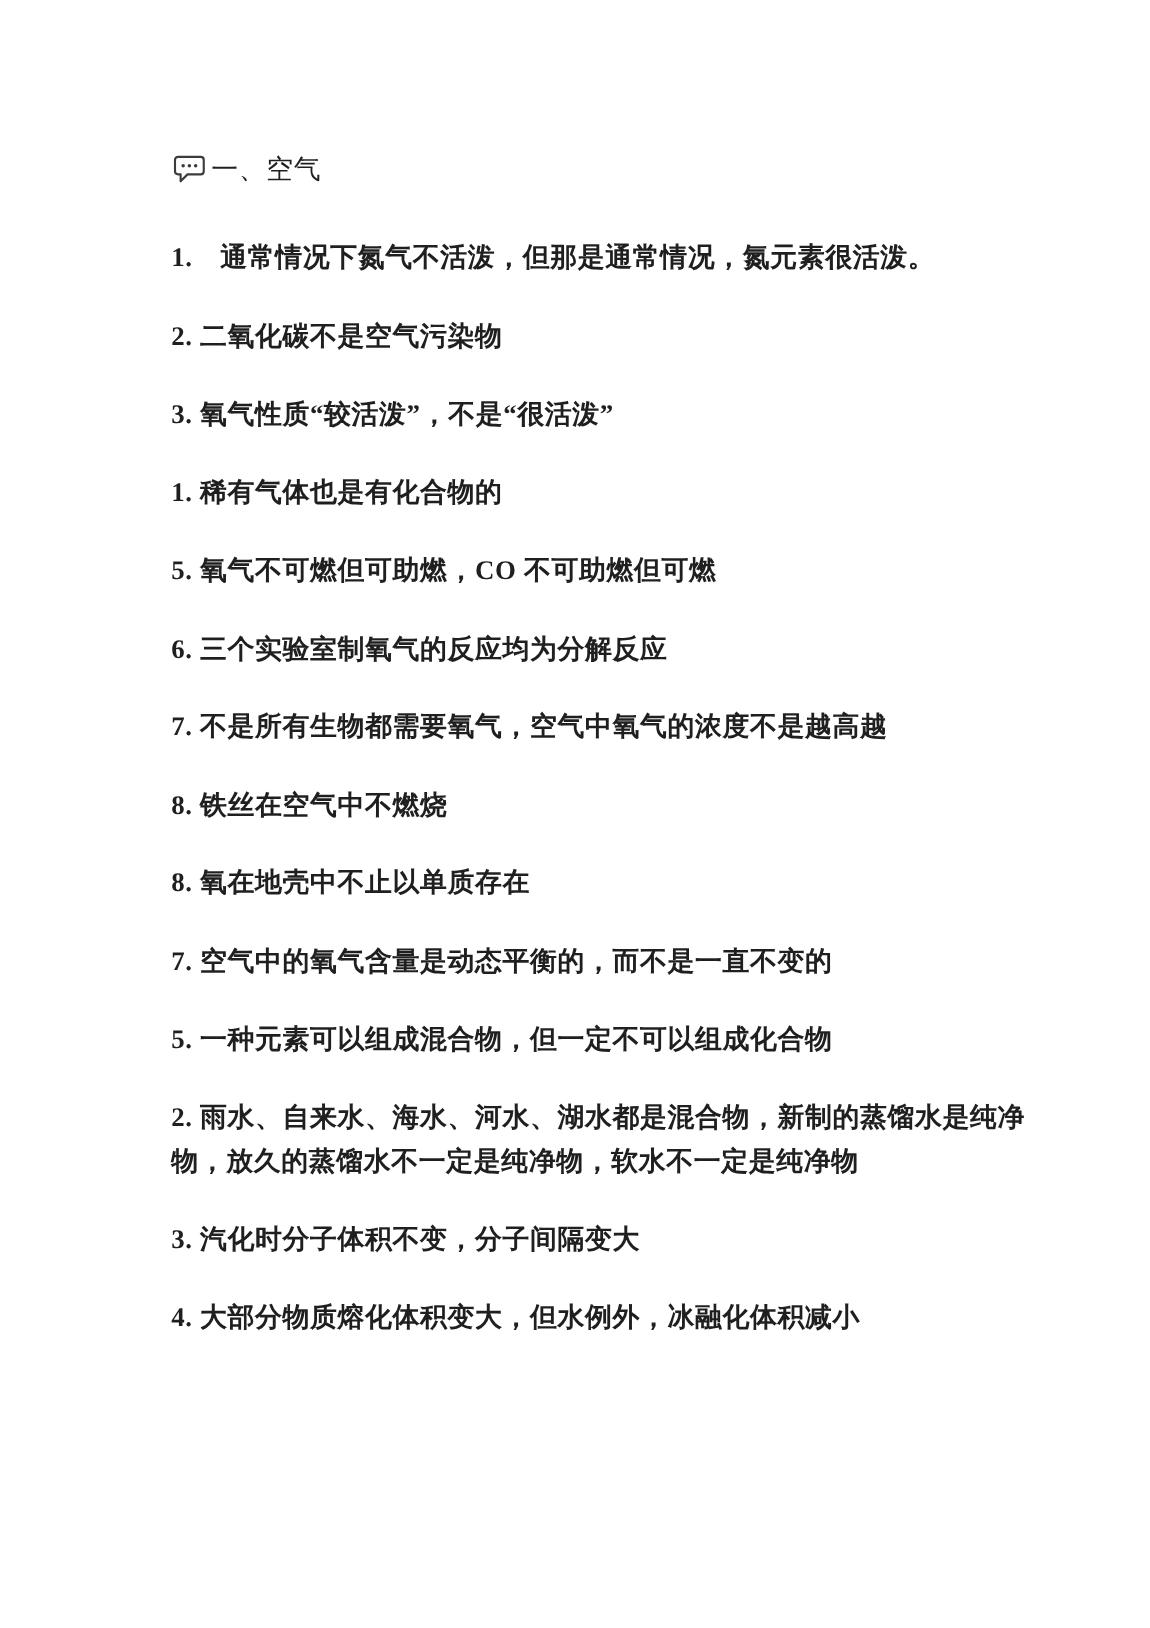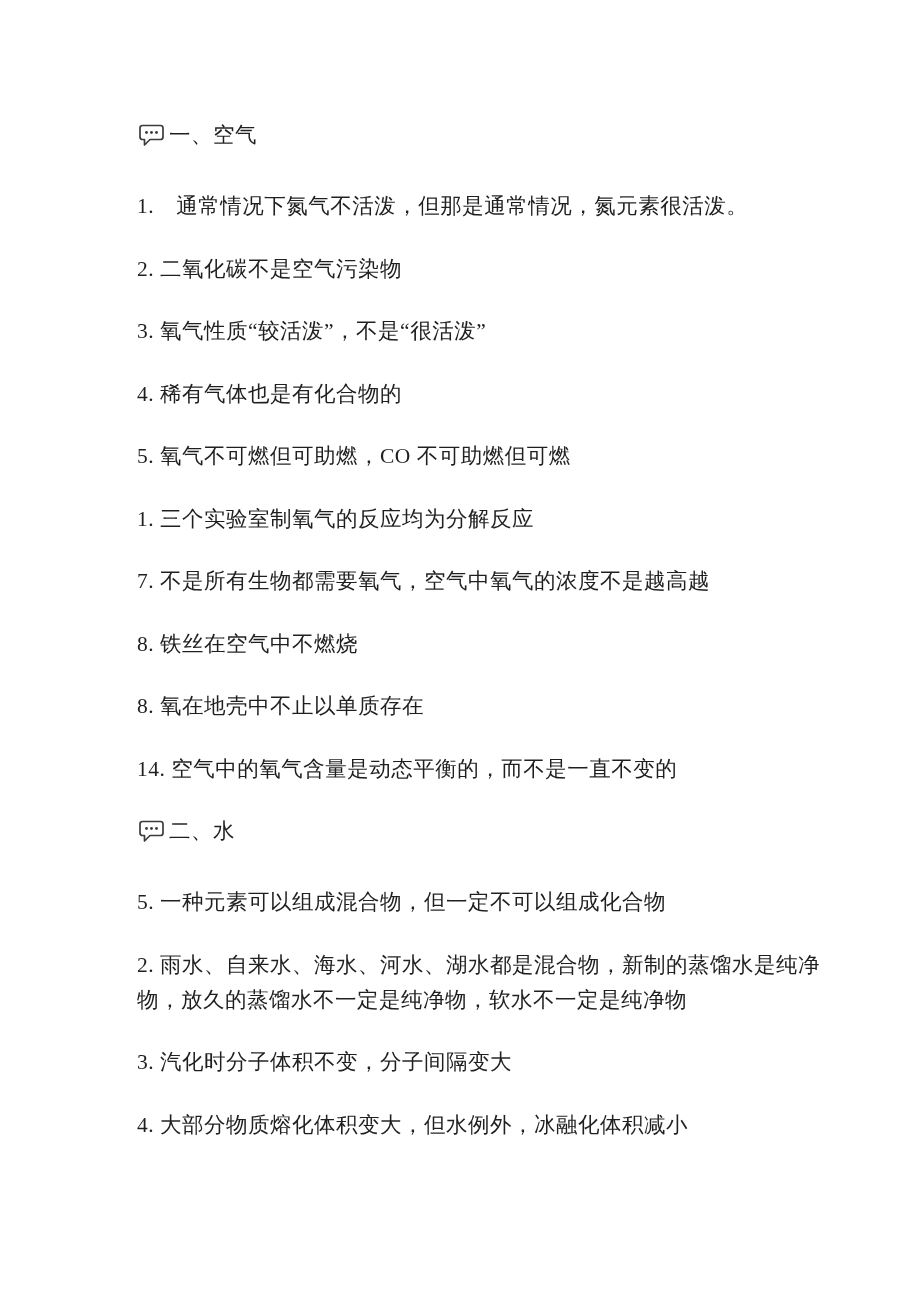--- a/index.html
+++ b/index.html
@@ -22,21 +22,21 @@
     display: flex;
     align-items: center;
     line-height: 35px;
     margin: 0 0 36px 0;
   }
   .cicon { flex: 0 0 auto; margin-right: 3px; display: block; }
   .cicon path { fill: #ffffff; stroke: #3c3c3c; stroke-width: 1.7; stroke-linejoin: round; }
   .cicon circle { fill: #3c3c3c; }
   .heading-text { display: inline-block; }
   .para { margin: 0 0 27.5px 0; }
-  .line { line-height: 35px; white-space: pre; }
+  .line { line-height: 35px; white-space: pre; font-weight: bold; }
 </style>
 </head>
 <body>
 
 <div class="doc">
 
   <section class="sec">
     <div class="heading">
       <svg class="cicon" width="29" height="25" viewBox="0 0 29 25" aria-hidden="true">
         <path d="M5.5 2.5 H23.5 Q26 2.5 26 5 V14 Q26 16.5 23.5 16.5 H13 L7.5 22 V16.5 H5.5 Q3 16.5 3 14 V5 Q3 2.5 5.5 2.5 Z"></path>
@@ -50,53 +50,44 @@
         <div class="para">
           <div class="line">1.　通常情况下氮气不活泼，但那是通常情况，氮元素很活泼。</div>
         </div>
         <div class="para">
           <div class="line">2. 二氧化碳不是空气污染物</div>
         </div>
         <div class="para">
           <div class="line">3. 氧气性质“较活泼”，不是“很活泼”</div>
         </div>
         <div class="para">
-          <div class="line">4. 稀有气体也是有化合物的</div>
+          <div class="line">1. 稀有气体也是有化合物的</div>
         </div>
         <div class="para">
           <div class="line">5. 氧气不可燃但可助燃，CO 不可助燃但可燃</div>
         </div>
         <div class="para">
-          <div class="line">1. 三个实验室制氧气的反应均为分解反应</div>
+          <div class="line">6. 三个实验室制氧气的反应均为分解反应</div>
         </div>
         <div class="para">
           <div class="line">7. 不是所有生物都需要氧气，空气中氧气的浓度不是越高越</div>
         </div>
         <div class="para">
           <div class="line">8. 铁丝在空气中不燃烧</div>
         </div>
         <div class="para">
           <div class="line">8. 氧在地壳中不止以单质存在</div>
         </div>
         <div class="para">
-          <div class="line">14. 空气中的氧气含量是动态平衡的，而不是一直不变的</div>
+          <div class="line">7. 空气中的氧气含量是动态平衡的，而不是一直不变的</div>
         </div>
       </div>
   </section>
 
   <section class="sec">
-    <div class="heading">
-      <svg class="cicon" width="29" height="25" viewBox="0 0 29 25" aria-hidden="true">
-        <path d="M5.5 2.5 H23.5 Q26 2.5 26 5 V14 Q26 16.5 23.5 16.5 H13 L7.5 22 V16.5 H5.5 Q3 16.5 3 14 V5 Q3 2.5 5.5 2.5 Z"></path>
-        <circle cx="9.5" cy="9.5" r="1.4"></circle>
-        <circle cx="14.5" cy="9.5" r="1.4"></circle>
-        <circle cx="19.5" cy="9.5" r="1.4"></circle>
-      </svg>
-      <span class="heading-text">二、水</span>
-    </div>
     <div class="items">
         <div class="para">
           <div class="line">5. 一种元素可以组成混合物，但一定不可以组成化合物</div>
         </div>
         <div class="para">
           <div class="line">2. 雨水、自来水、海水、河水、湖水都是混合物，新制的蒸馏水是纯净</div>
           <div class="line">物，放久的蒸馏水不一定是纯净物，软水不一定是纯净物</div>
         </div>
         <div class="para">
           <div class="line">3. 汽化时分子体积不变，分子间隔变大</div>

